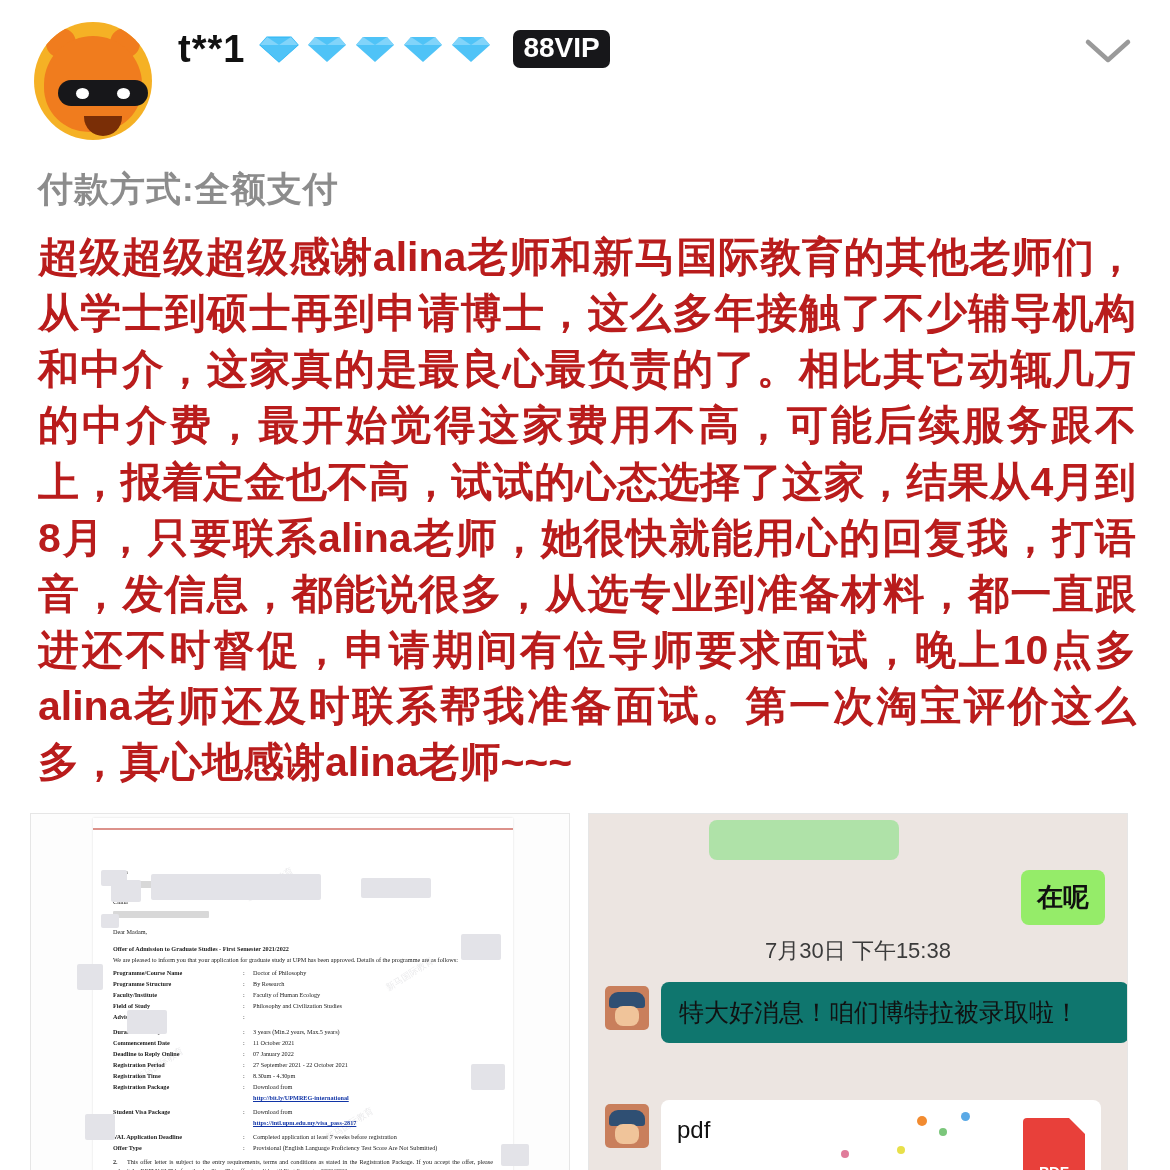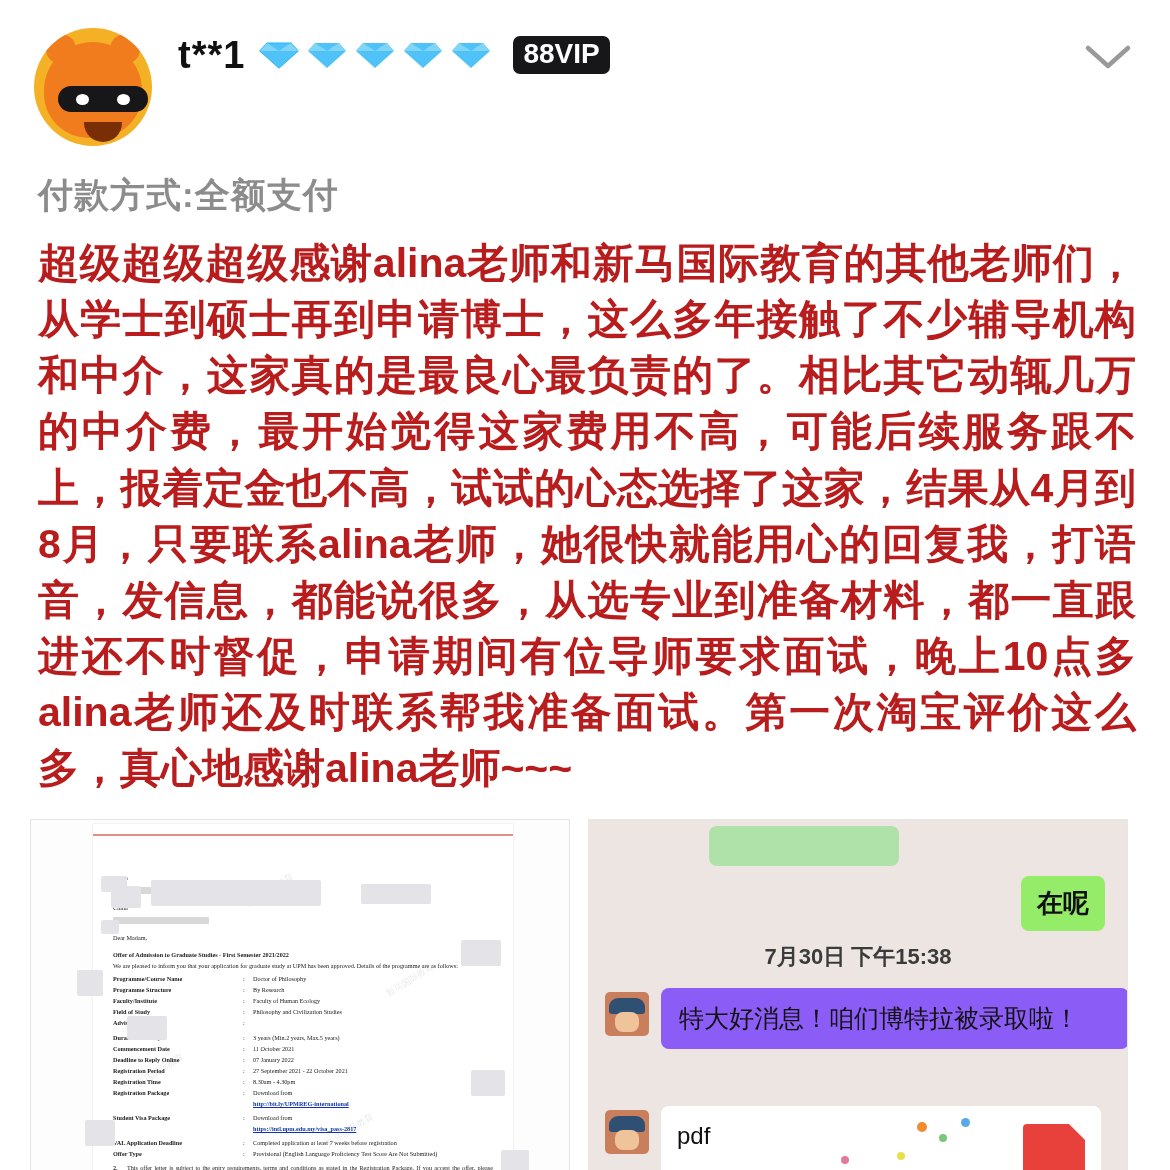--- a/index.html
+++ b/index.html
@@ -15,21 +15,20 @@
     width: 1170px; height: 1170px;
     background: #fff;
   }
 
   
   .review-header {
     display: flex;
     align-items: flex-start;
     padding: 22px 26px 0 34px;
     position: relative;
-    margin-top: 6px;
   }
   .avatar {
     width: 118px; height: 118px;
     border-radius: 50%;
     background: #f5b125;
     position: relative;
     flex: 0 0 auto;
     overflow: hidden;
   }
   .avatar .head {
@@ -238,42 +237,42 @@
     font-size: 26px;
     color: #101010;
     font-weight: bold;
   }
   .chat-time {
     position: absolute;
     left: 0; right: 0; top: 122px;
     text-align: center;
     font-size: 22px;
     color: #3b3b3b;
-    font-weight: bold;
+    font-weight: normal;
   }
   .chat-av {
     position: absolute;
     left: 16px;
     width: 44px; height: 44px;
     border-radius: 5px;
     background: #c97f5c;
     overflow: hidden;
   }
   .chat-av .hat {
     position: absolute; left: 4px; top: 6px;
     width: 36px; height: 16px; background: #2f4f73; border-radius: 9px 9px 3px 3px;
   }
   .chat-av .face {
     position: absolute; left: 10px; top: 20px;
     width: 24px; height: 20px; background: #f0c49a; border-radius: 8px;
   }
   .bubble-white {
     position: absolute;
     left: 72px;
-    background: #8b5cf6;
+    background: #0f766e;
     border-radius: 8px;
     padding: 14px 18px;
     font-size: 25px;
     line-height: 1.35;
     color: #111;
     width: 468px;
   }
   .file-card {
     position: absolute;
     left: 72px;

